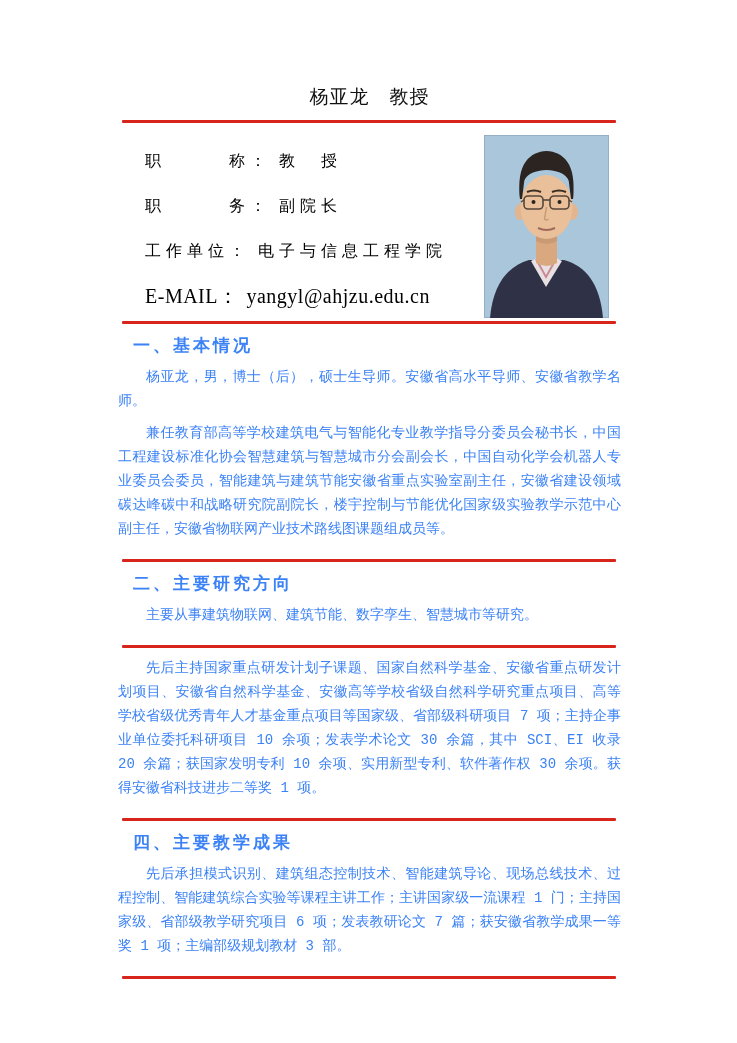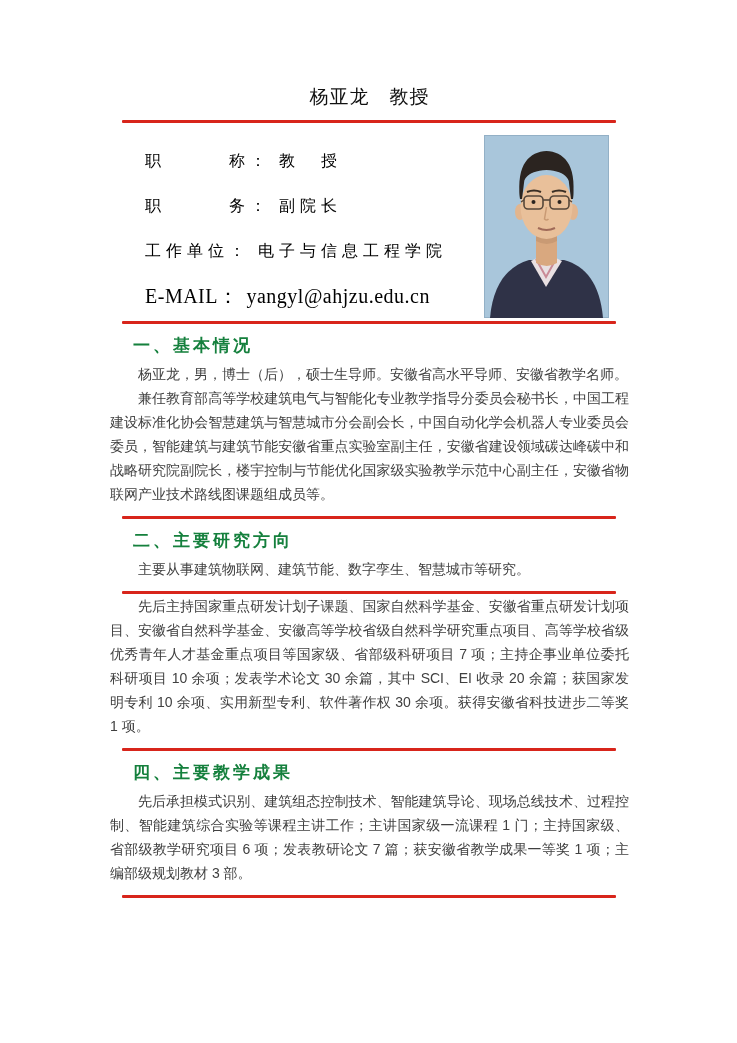--- a/index.html
+++ b/index.html
@@ -20,23 +20,23 @@
              font-family:"Liberation Sans",sans-serif;font-weight:400;font-size:16px;
              letter-spacing:5px;color:#000;}
   .field-row.email{font-family:"Liberation Serif",serif;letter-spacing:0.5px;font-size:20px;}
   .field-row .val{margin-left:8px;}
   .photo-wrap{width:125px;height:183px;margin-right:20px;flex:none;}
   .photo-wrap svg{display:block;width:125px;height:183px;}
 
   
   .section{padding-bottom:10px;}
   .section h2{margin:11px 13px 5px 23px;font-family:"Liberation Sans",sans-serif;
-              font-weight:700;font-size:17px;line-height:22px;letter-spacing:3px;color:#15803d;}
-  .section p{margin:0;font-size:14px;line-height:24px;text-align:justify;
-             text-indent:2em;color:#404040;font-family:Liberation Sans, sans-serif;}
+              font-weight:700;font-size:17px;line-height:22px;letter-spacing:3px;color:#3b82f6;}
+  .section p{margin:8px;font-size:14px;line-height:24px;text-align:justify;
+             text-indent:2em;color:#3b82f6;font-family:Liberation Mono, monospace;}
 </style>
 </head>
 <body>
 
 <div class="page">
   <div class="content">
 
     <h1 class="title">杨亚龙　教授</h1>
     <div class="rule title-rule"></div>
 

